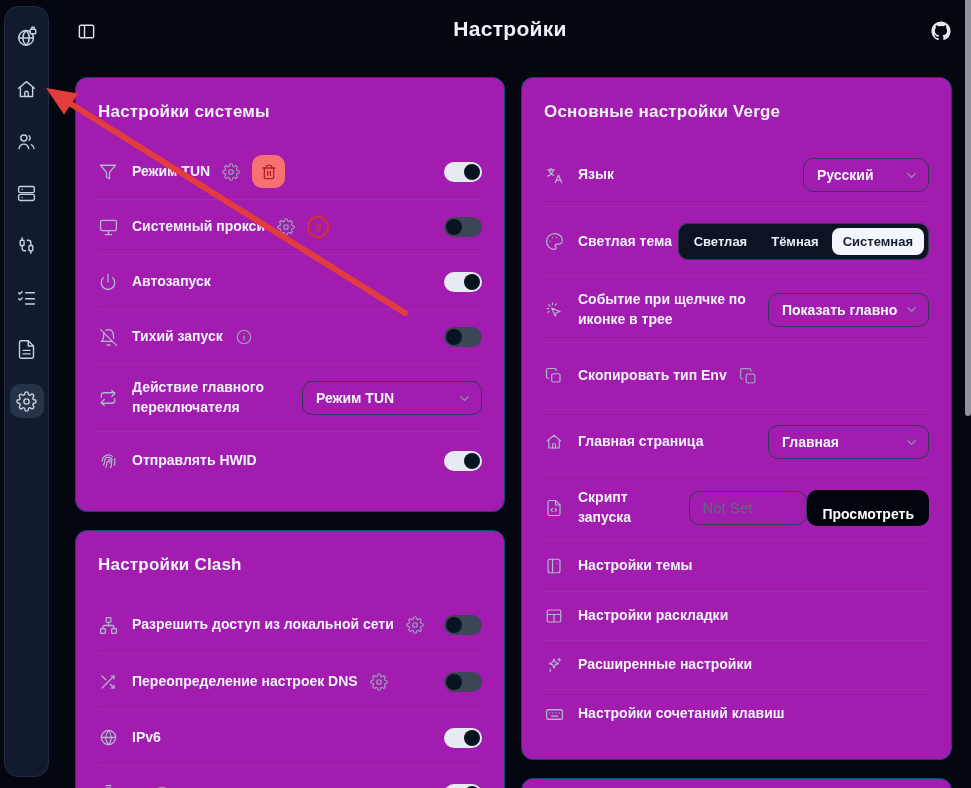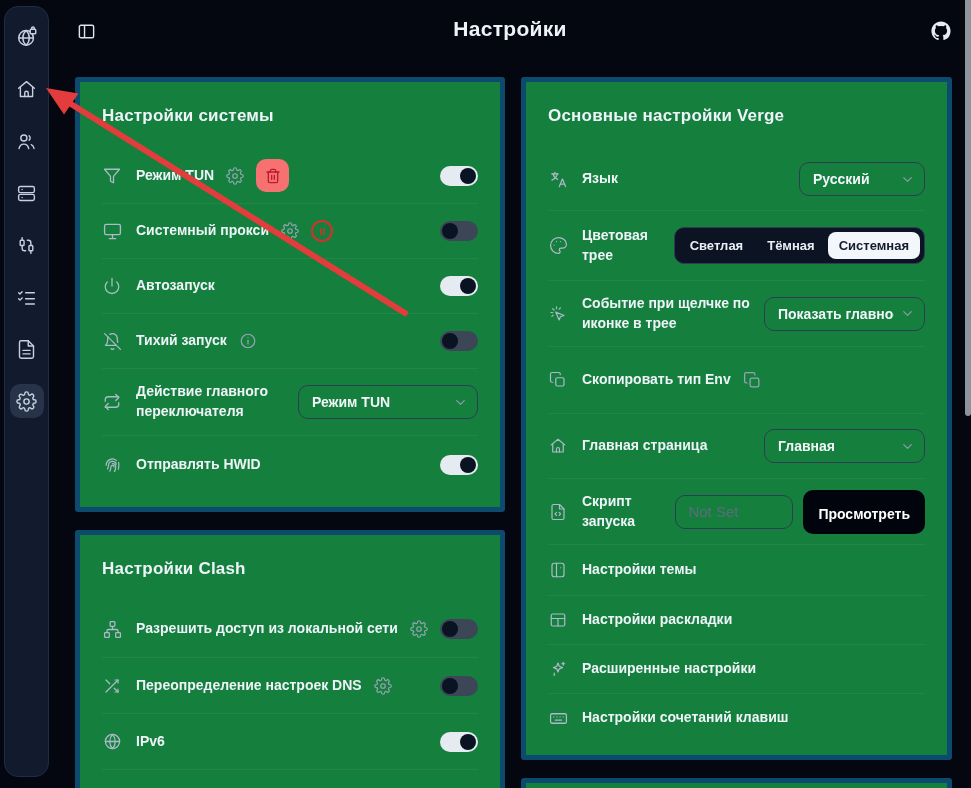--- a/index.html
+++ b/index.html
@@ -19,21 +19,21 @@
   .nav-item{width:34px;height:34px;margin-bottom:18px;display:grid;place-items:center;
     border-radius:10px;color:#c6d1e0;cursor:pointer;flex:none}
   .nav-item.active{background:#273349}
   
   .header{position:absolute;left:49px;right:0;top:0;height:64px}
   .panel-btn{position:absolute;left:28px;top:22px;color:#dce4ef;cursor:pointer}
   .page-title{position:absolute;left:0;right:0;top:17px;text-align:center;
     font-size:21px;font-weight:700;letter-spacing:.3px}
   .gh-btn{position:absolute;right:20px;top:21px;color:#e6ecf5;cursor:pointer}
   
-  .card{position:absolute;background:#15803d;border:5px solid #0c4a6e;border-radius:3px;
+  .card{position:absolute;background:#a21caf;border:1px solid #0c4a6e;border-radius:12px;
     box-sizing:border-box;padding:0 22px;overflow:hidden}
   #card-system{left:75px;top:77px;width:430px;height:435px}
   #card-clash{left:75px;top:530px;width:430px;height:312px}
   #card-verge{left:521px;top:77px;width:431px;height:683px}
   #card-extra{left:521px;top:778px;width:431px;height:40px;padding:0}
   .card-title{margin:22px 0 0;font-size:17px;font-weight:700;letter-spacing:.2px;line-height:24px}
   .rows{margin-top:20px}
   .row{display:flex;align-items:center;box-sizing:border-box}
   .row + .row{border-top:1px solid rgba(148,163,184,.13)}
   .h49{height:49px}.h51{height:51px}.h55{height:55px}.h56{height:56px}.h58{height:58px}
@@ -62,22 +62,22 @@
   .seg{display:flex;align-items:center;border:1px solid #303c52;background:#0c1424;
     border-radius:10px;padding:4px;gap:2px;flex:none}
   .seg-item{font-size:13px;font-weight:600;padding:6px 11px;border-radius:8px;
     color:#e8eef6;cursor:pointer;white-space:nowrap}
   .seg-item.selected{background:#f3f6fa;color:#141d30}
   
   .text-input{width:118px;height:34px;border:1px solid #303c52;border-radius:10px;
     background:transparent;padding:0 12px;color:#e8eef6;font-size:15px;
     font-family:inherit;box-sizing:border-box;flex:none;outline:none}
   .text-input::placeholder{color:#5d6b7f}
-  .primary-btn{height:44px;padding:16px 15px;border-radius:10px;background:#01040d;color:#fff;
-    font-size:14px;font-weight:700;border:none;margin-left:10px;font-family:inherit;
+  .primary-btn{height:36px;padding:16px 15px;border-radius:10px;background:#01040d;color:#fff;
+    font-size:14px;font-weight:700;border:none;font-family:inherit;
     cursor:pointer;flex:none}
   .trash-btn{width:33px;height:33px;border-radius:10px;background:#f87171;color:#b91c2c;
     display:grid;place-items:center;margin-left:12px;border:none;cursor:pointer;flex:none}
   .pause-badge{width:22px;height:22px;border-radius:50%;border:2px solid #d33030;color:#d33030;
     display:grid;place-items:center;margin-left:12px;box-sizing:border-box;cursor:pointer;flex:none}
   
   .scrollbar{position:absolute;right:0;top:0;width:6px;height:416px;background:#8f949c;
     border-radius:0 0 4px 4px;z-index:40;cursor:pointer}
   .arrow-overlay{position:absolute;inset:0;z-index:30;pointer-events:none}
 </style>
@@ -403,21 +403,21 @@
         </span>
       </span>
     </div>
     <div class="row h70">
       <span class="ricon">
         <svg width="19" height="19" viewBox="0 0 24 24" fill="none" stroke="currentColor" stroke-width="1.6" stroke-linecap="round" stroke-linejoin="round">
             <path d="M12 2a10 10 0 0 0 0 20c1.2 0 2-.8 2-2 0-.6-.2-1-.5-1.4-.3-.4-.5-.8-.5-1.3 0-1.2 1-2 2.2-2H17a5 5 0 0 0 5-5c0-4.6-4.5-8.3-10-8.3z"></path>
             <path d="M6.5 11.5h.01M9.5 7h.01M14.5 7h.01"></path>
           </svg>
       </span>
-      <span class="rlabel">Цветовая трее</span>
+      <span class="rlabel">Светлая тема</span>
       <span class="spacer"></span>
       <span class="seg">
         <span class="seg-item">Светлая</span>
         <span class="seg-item">Тёмная</span>
         <span class="seg-item selected">Системная</span>
       </span>
     </div>
     <div class="row h66">
       <span class="ricon">
         <svg width="18" height="18" viewBox="0 0 24 24" fill="none" stroke="currentColor" stroke-width="1.6" stroke-linecap="round" stroke-linejoin="round">

